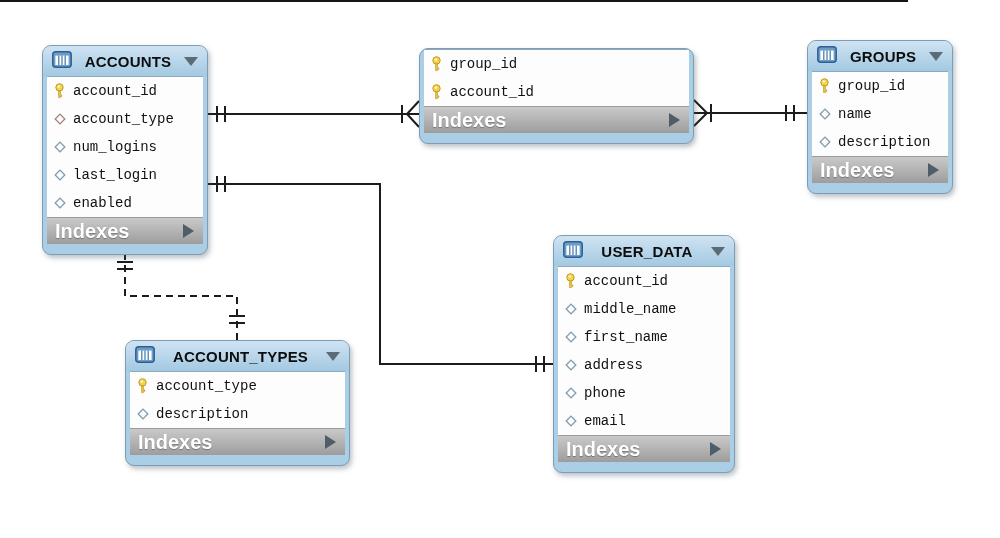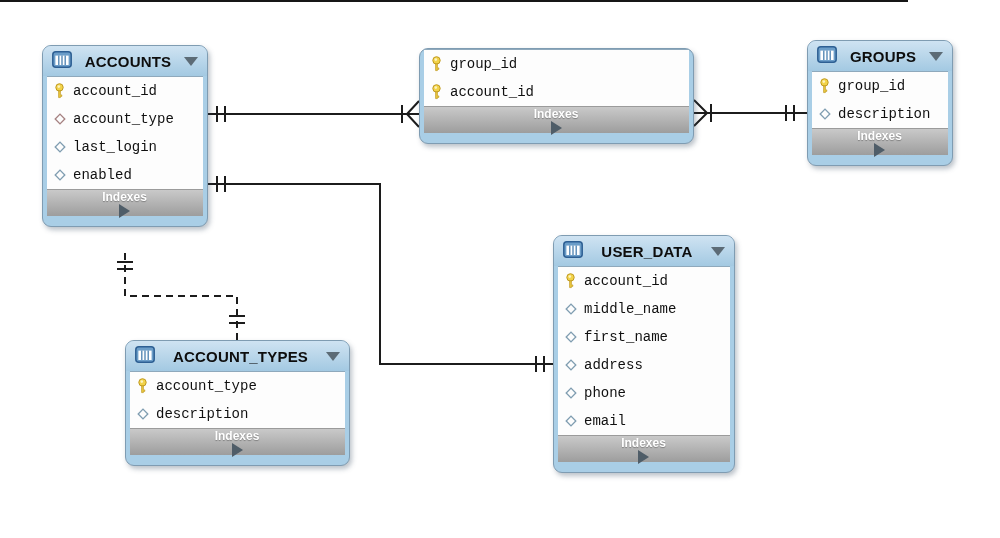--- a/index.html
+++ b/index.html
@@ -24,21 +24,21 @@
     background:linear-gradient(#cfe3f2,#a3c9e2);
     border-radius:8px 8px 0 0;margin:0 -4px;padding-left:9px;padding-right:9px;
   }
   .ttitle{flex:1;text-align:center;font-size:15px;font-weight:bold;color:#0d0d0d;letter-spacing:.2px;white-space:nowrap;}
   .caret{width:0;height:0;border-left:7px solid transparent;border-right:7px solid transparent;border-top:9px solid #5c6b76;}
   .tbody{background:#fdfdfd;border-top:1px solid #8fa9bc;border-bottom:1px solid #9b9b9b;}
   .row{height:28px;display:flex;align-items:center;gap:7px;padding-left:6px;font-size:14px;color:#101010;white-space:nowrap;font-family:Liberation Mono, monospace;}
   .tfoot{
     height:26px;display:flex;align-items:center;justify-content:space-between;
     padding:0 9px 0 8px;background:linear-gradient(#c9c9c9,#9d9d9d);
-    font-size:12px;font-weight:bold;color:#ffffff;text-shadow:0 1px 1px rgba(0,0,0,.3);flex-direction:column;
+    font-size:20px;font-weight:bold;color:#ffffff;text-shadow:0 1px 1px rgba(0,0,0,.3);
   }
   .arr{width:0;height:0;border-top:7px solid transparent;border-bottom:7px solid transparent;border-left:11px solid #4f5d68;}
   .icn{display:inline-flex;width:13px;justify-content:center;flex:0 0 13px;}
   .diamond-blue rect{stroke:#7e9cb0;}
   .diamond-red  rect{stroke:#a58080;}
 
   
   #t0{left:42px;  top:45px;  width:166px;}
   #t1{left:419px; top:48px;  width:275px;}
   #t2{left:807px; top:40px;  width:146px;}
@@ -117,20 +117,28 @@
   </svg>
 </span>
           <span>account_type</span>
         </div>
       <div class="row">
           <span class="icn ic-dia diamond-blue">
   <svg width="12" height="12" viewBox="0 0 12 12">
     <rect x="2.6" y="2.6" width="6.8" height="6.8" transform="rotate(45 6 6)" fill="#fcfcfc" stroke-width="1.3"></rect>
   </svg>
 </span>
+          <span>num_logins</span>
+        </div>
+      <div class="row">
+          <span class="icn ic-dia diamond-blue">
+  <svg width="12" height="12" viewBox="0 0 12 12">
+    <rect x="2.6" y="2.6" width="6.8" height="6.8" transform="rotate(45 6 6)" fill="#fcfcfc" stroke-width="1.3"></rect>
+  </svg>
+</span>
           <span>last_login</span>
         </div>
       <div class="row">
           <span class="icn ic-dia diamond-blue">
   <svg width="12" height="12" viewBox="0 0 12 12">
     <rect x="2.6" y="2.6" width="6.8" height="6.8" transform="rotate(45 6 6)" fill="#fcfcfc" stroke-width="1.3"></rect>
   </svg>
 </span>
           <span>enabled</span>
         </div>
@@ -194,20 +202,28 @@
   </svg>
 </span>
           <span>group_id</span>
         </div>
       <div class="row">
           <span class="icn ic-dia diamond-blue">
   <svg width="12" height="12" viewBox="0 0 12 12">
     <rect x="2.6" y="2.6" width="6.8" height="6.8" transform="rotate(45 6 6)" fill="#fcfcfc" stroke-width="1.3"></rect>
   </svg>
 </span>
+          <span>name</span>
+        </div>
+      <div class="row">
+          <span class="icn ic-dia diamond-blue">
+  <svg width="12" height="12" viewBox="0 0 12 12">
+    <rect x="2.6" y="2.6" width="6.8" height="6.8" transform="rotate(45 6 6)" fill="#fcfcfc" stroke-width="1.3"></rect>
+  </svg>
+</span>
           <span>description</span>
         </div>
     </div>
     <div class="tfoot">
       <span>Indexes</span>
       <span class="arr"></span>
     </div>
   </div>
 
   <div class="dbtable" id="t3">

